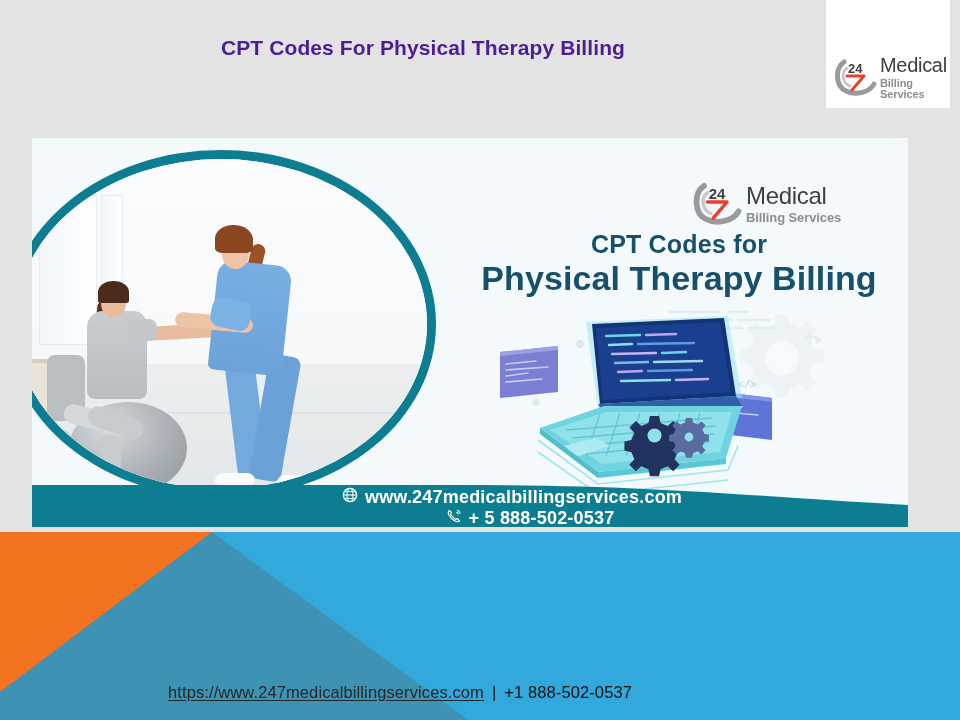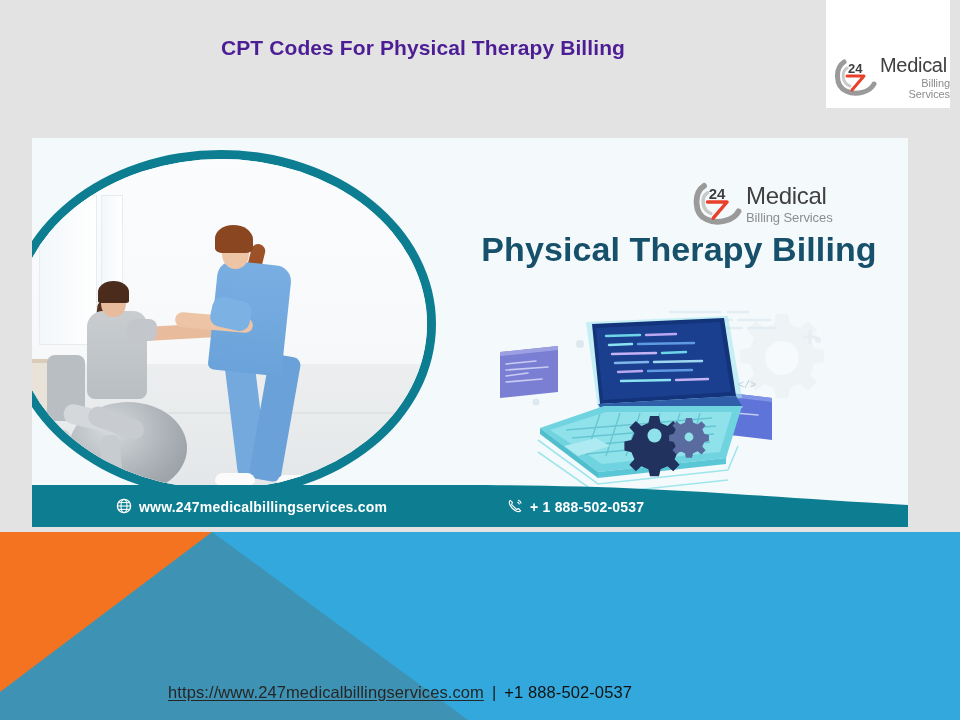--- a/index.html
+++ b/index.html
@@ -60,25 +60,24 @@
   .logo-words { position: relative; }
   .logo-medical {
     font-family: "Liberation Sans", sans-serif;
     font-weight: normal;
     color: #404040;
     line-height: 1;
     letter-spacing: -0.3px;
   }
   .logo-sub {
     font-family: "Liberation Sans", sans-serif;
-    font-weight: normal;
+    font-weight: bold;
     color: #8d8d8d;
     line-height: 1;
     letter-spacing: -0.1px;
-    text-align: right;
   }
 
   
   #banner {
     position: absolute;
     left: 32px;
     top: 138px;
     width: 876px;
     height: 389px;
     background: #f4fafc;
@@ -271,23 +270,24 @@
     width: 876px;
     height: 52px;
   }
   #banner-bar-contacts {
     position: absolute;
     left: 0; right: 0; bottom: 0;
     height: 40px;
     display: flex;
     align-items: center;
     color: #ffffff;
-    font-size: 14px;
+    font-size: 18px;
     font-weight: bold;
     letter-spacing: 0.2px;
+    flex-direction: column;
   }
   .contact {
     display: flex;
     align-items: center;
     gap: 7px;
   }
   #banner-website { margin-left: 84px; }
   #banner-phone { margin-left: 120px; }
 
   
@@ -391,20 +391,21 @@
           <path d="M13 20 L30 20 L18 34" fill="none" stroke="#e8402a" stroke-width="3" stroke-linejoin="round" stroke-linecap="round"></path>
         </svg>
       </div>
       <div class="logo-words">
         <div class="logo-medical" style="font-size:24px;">Medical</div>
         <div class="logo-sub" style="font-size:13px;margin-top:3px;">Billing Services</div>
       </div>
     </div>
 
     <div id="banner-headline">
+      <span id="headline-line1">CPT Codes for</span>
       <span id="headline-line2">Physical Therapy Billing</span>
     </div>
 
     <div id="laptop-art">
       <svg width="430" height="190" viewBox="0 0 430 190" aria-hidden="true">
 
         <g fill="#eef3f6">
           <path d="M296 8 l12 0 2 10 10 4 8-7 9 9 -7 8 4 10 10 2 0 12 -10 2 -4 10 7 8 -9 9 -8-7 -10 4 -2 10 -12 0 -2-10 -10-4 -8 7 -9-9 7-8 -4-10 -10-2 0-12 10-2 4-10 -7-8 9-9 8 7 10-4z"></path>
           <circle cx="302" cy="52" r="17" fill="#f6fafc"></circle>
         </g>
@@ -524,21 +525,21 @@
           <span>www.247medicalbillingservices.com</span>
         </div>
         <div class="contact" id="banner-phone">
           <span>
             <svg width="16" height="16" viewBox="0 0 16 16" aria-hidden="true">
               <path d="M3.2 2.4 C2.2 3.4 2 5 3 7 C4.2 9.4 6.6 11.8 9 13 C11 14 12.6 13.8 13.6 12.8 L11.6 10.6 L9.4 11.4 L4.6 6.6 L5.4 4.4 Z" fill="none" stroke="#ffffff" stroke-width="1.2" stroke-linejoin="round"></path>
               <path d="M11.4 2.2 C12.8 2.6 13.8 3.8 14 5.2" fill="none" stroke="#ffffff" stroke-width="1.1" stroke-linecap="round"></path>
               <path d="M10.8 4.4 C11.6 4.6 12.1 5.2 12.2 6" fill="none" stroke="#ffffff" stroke-width="1.1" stroke-linecap="round"></path>
             </svg>
           </span>
-          <span>+ 1 888-502-0537</span>
+          <span>+ 5 888-502-0537</span>
         </div>
       </div>
     </div>
   </div>
 
   <div id="bottom-band">
     <svg width="960" height="188" viewBox="0 0 960 188" preserveAspectRatio="none" aria-hidden="true">
       <rect x="0" y="0" width="960" height="188" fill="#32a8dc"></rect>
       <polygon points="0,0 212,0 0,188" fill="#f47321"></polygon>
       <polygon points="212,0 468,188 0,188 0,160" fill="#3e93b5"></polygon>

